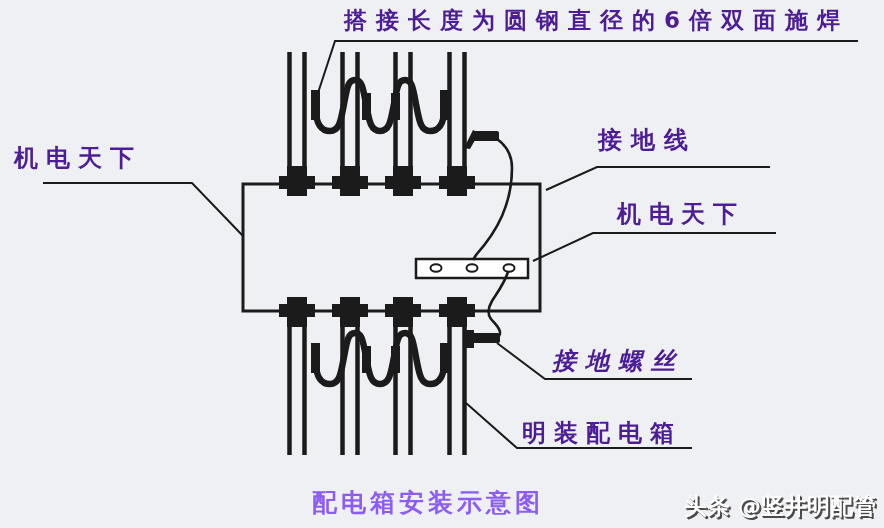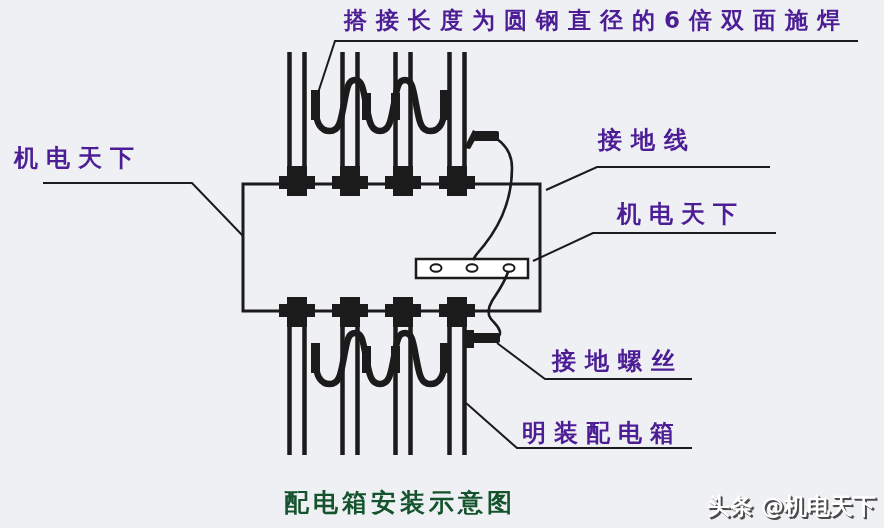--- a/index.html
+++ b/index.html
@@ -15,28 +15,28 @@
     position:absolute;
     color:#4c1d95;
     font-weight:bold;
     white-space:nowrap;
     line-height:1.1;
   }
   .lbl-lap      {left:344px; top:8px;   font-size:23px; letter-spacing:9px;}
   .lbl-box      {left:14px;  top:145px; font-size:24px; letter-spacing:8px;}
   .lbl-gwire    {left:598px; top:127px; font-size:24px; letter-spacing:9px;text-align:right;}
   .lbl-gbus     {left:617px; top:201px; font-size:24px; letter-spacing:8px;}
-  .lbl-gscrew   {left:552px; top:348px; font-size:24px; letter-spacing:9px;}
+  .lbl-gscrew   {left:552px; top:348px; font-size:24px; letter-spacing:9px;font-style:italic;}
   .lbl-conduit  {left:522px; top:420px; font-size:24px; letter-spacing:8px;}
   .caption{
     position:absolute;
-    left:284px; top:486px;
+    left:312px; top:486px;
     font-size:25px; letter-spacing:4px;
     font-weight:bold;
-    color:#14532d;
+    color:#8b5cf6;
     white-space:nowrap;
   }
   .watermark{
     position:absolute;
     right:8px; top:491px;
     font-size:23px;
     font-weight:bold;
     color:#ffffff;
     text-shadow:2px 2px 0 #4a4a4a, 1px 1px 0 #6a6a6a;
     white-space:nowrap;
@@ -149,15 +149,15 @@
 
   <div class="lbl lbl-lap">搭接长度为圆钢直径的6倍双面施焊</div>
   <div class="lbl lbl-box">机电天下</div>
   <div class="lbl lbl-gwire">接地线</div>
   <div class="lbl lbl-gbus">机电天下</div>
   <div class="lbl lbl-gscrew">接地螺丝</div>
   <div class="lbl lbl-conduit">明装配电箱</div>
 
   <div class="caption">配电箱安装示意图</div>
 
-  <div class="watermark">头条 @机电天下</div>
+  <div class="watermark">头条 @竖井明配管</div>
 
 </div>
 
 </body></html>

